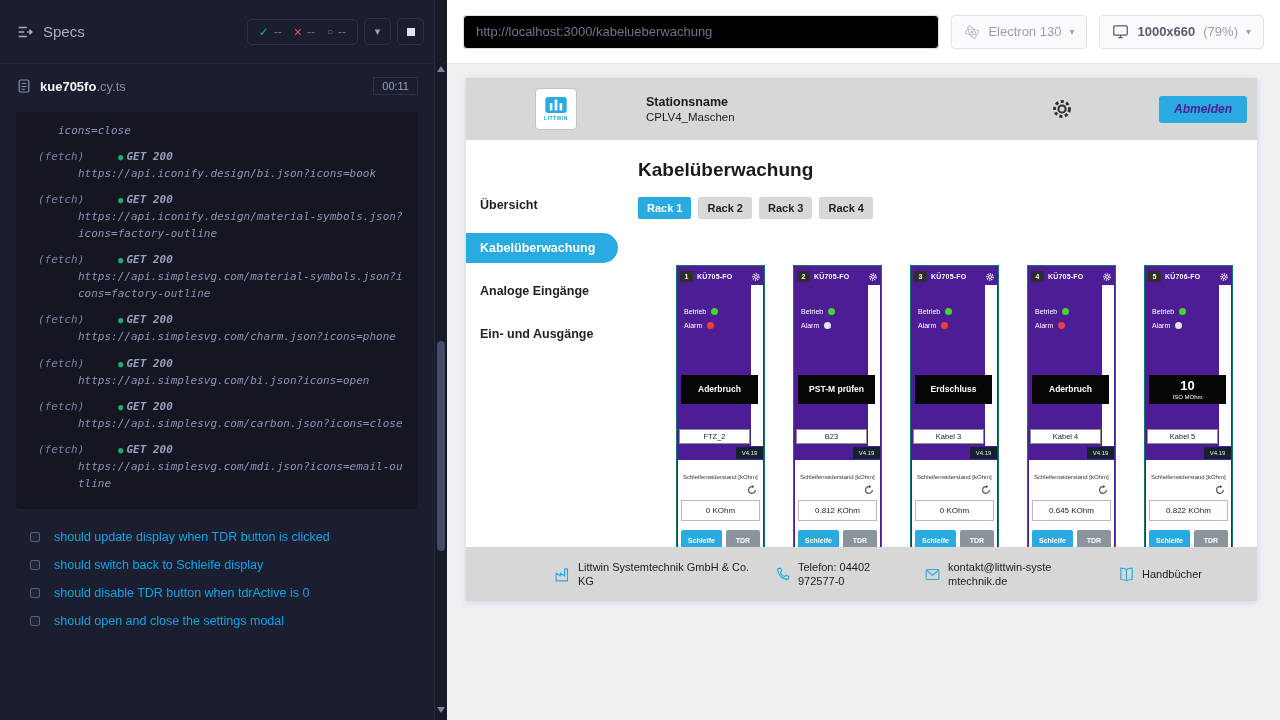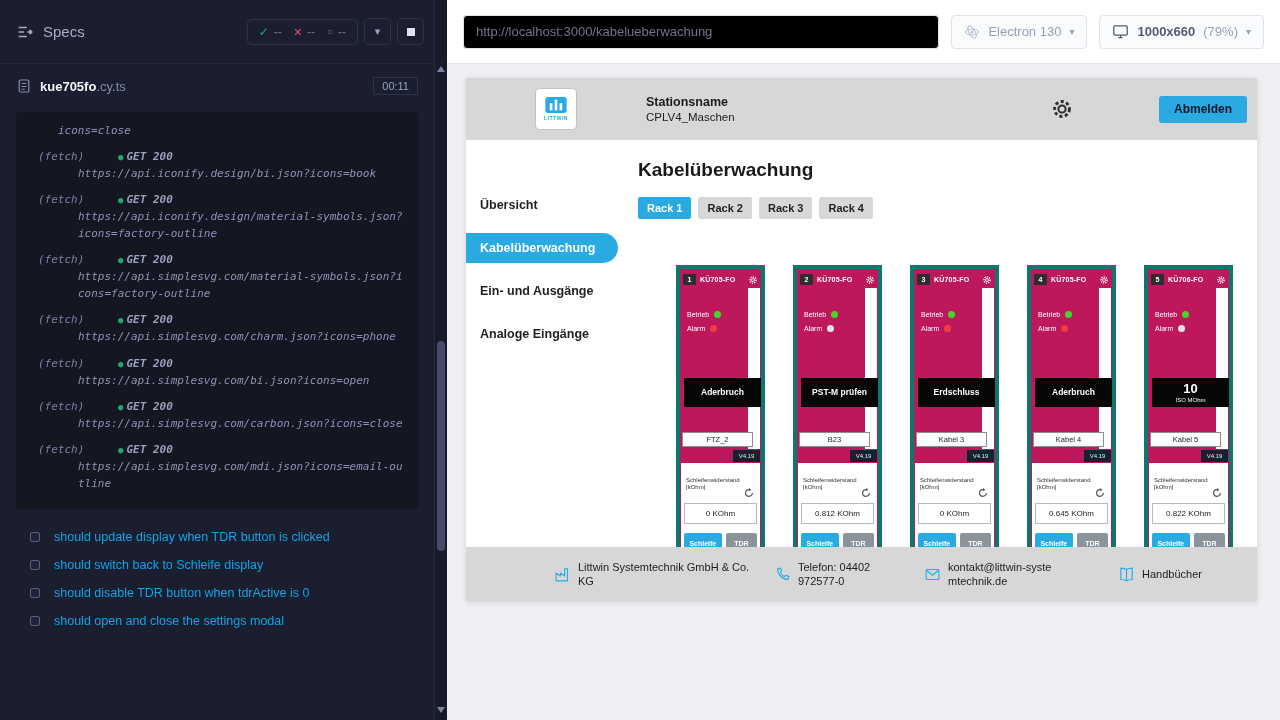--- a/index.html
+++ b/index.html
@@ -90,39 +90,39 @@
   .app-header { height:62px; flex-shrink:0; background:#d7d7d7; display:flex; align-items:center; }
   .logo { width:40px; height:40px; margin-left:70px; background:#fff; border-radius:4px;
           display:flex; flex-direction:column; align-items:center; justify-content:center;
           gap:2px; box-shadow:0 0 0 1px #c2c2c2; }
   .logo-word { font-size:5px; font-weight:700; color:#29abe2; letter-spacing:.5px; }
   .station { margin-left:70px; color:#1c1c1c; }
   .station-label { font-size:12.5px; font-weight:700; }
   .station-value { font-size:11.5px; margin-top:2px; }
   .hdr-gear { margin-left:auto; width:24px; height:24px; color:#2f2f2f; cursor:pointer; }
   .logout-btn { margin:0 10px 0 85px; height:27px; padding:0 15px; background:#29abe2;
-                color:#0f172a; border:none; border-radius:3px; font-size:12px; font-weight:700;
-                cursor:pointer; font-family:"Liberation Sans", sans-serif; }
+                color:#4c1d95; border:none; border-radius:3px; font-size:12px; font-weight:700;
+                cursor:pointer; font-family:"Liberation Sans", sans-serif;font-style:italic; }
 
   .app-body { flex:1; min-height:0; display:flex; overflow:hidden; background:#fff; }
   .app-nav { width:152px; flex-shrink:0; padding-top:50px; }
   .nav-item { font-size:12.5px; font-weight:700; color:#1f1f1f; padding:8px 6px 8px 14px;
               margin-bottom:13px; cursor:pointer; }
   .nav-item.active { background:#29abe2; color:#fff; border-radius:0 16px 16px 0; }
 
   .app-content { flex:1; padding:18px 0 0 20px; min-width:0; }
   .page-title { font-size:19px; font-weight:700; color:#1a1a1a; line-height:24px; }
   .rack-tabs { margin-top:15px; display:flex; gap:7px; }
   .rack-tab { height:22px; padding:0 9px; display:flex; align-items:center; font-size:11px;
               font-weight:700; background:#d8d8d8; color:#222; border-radius:2px; cursor:pointer; }
   .rack-tab.active { background:#29abe2; color:#fff; }
 
   .cards { margin-top:46px; padding-left:38px; display:flex; gap:28px; }
-  .card { position:relative; width:89px; height:292px; flex-shrink:0; background:#be185d;
-          border:4px solid #0f766e; }
+  .card { position:relative; width:89px; height:292px; flex-shrink:0; background:#4c1d95;
+          border:1px solid #0f766e; }
   .c-header { position:absolute; top:0; left:0; right:0; height:18px; display:flex;
               align-items:center; padding:3px 3px 0 3px; }
   .c-num { width:13px; height:11px; background:#2e2e2e; color:#fff; font-size:7px;
            font-weight:700; display:flex; align-items:center; justify-content:center;
            margin-right:4px; }
   .c-model { color:#fff; font-size:7px; font-weight:700; letter-spacing:.2px; }
   .c-gear { margin-left:auto; width:10px; height:10px; color:#fff; cursor:pointer; }
   .c-strip { position:absolute; top:19px; right:1px; width:12px; height:161px; background:#fff; }
   .c-row { position:absolute; left:7px; display:flex; align-items:center; gap:5px;
            color:#fff; font-size:7px; }
@@ -347,22 +347,22 @@
             <circle cx="10" cy="10" r="6.2" fill="none" stroke="currentColor" stroke-width="2.4" stroke-dasharray="2.6 2.05"></circle>
             <circle cx="10" cy="10" r="3" fill="none" stroke="currentColor" stroke-width="1.7"></circle>
           </svg>
           <button class="logout-btn">Abmelden</button>
         </div>
 
         <div class="app-body">
           <nav class="app-nav">
             <div class="nav-item">Übersicht</div>
             <div class="nav-item active">Kabelüberwachung</div>
+            <div class="nav-item">Analoge Eingänge</div>
             <div class="nav-item">Ein- und Ausgänge</div>
-            <div class="nav-item">Analoge Eingänge</div>
           </nav>
 
           <section class="app-content">
             <h1 class="page-title">Kabelüberwachung</h1>
             <div class="rack-tabs">
               <div class="rack-tab active">Rack 1</div>
               <div class="rack-tab">Rack 2</div>
               <div class="rack-tab">Rack 3</div>
               <div class="rack-tab">Rack 4</div>
             </div>

